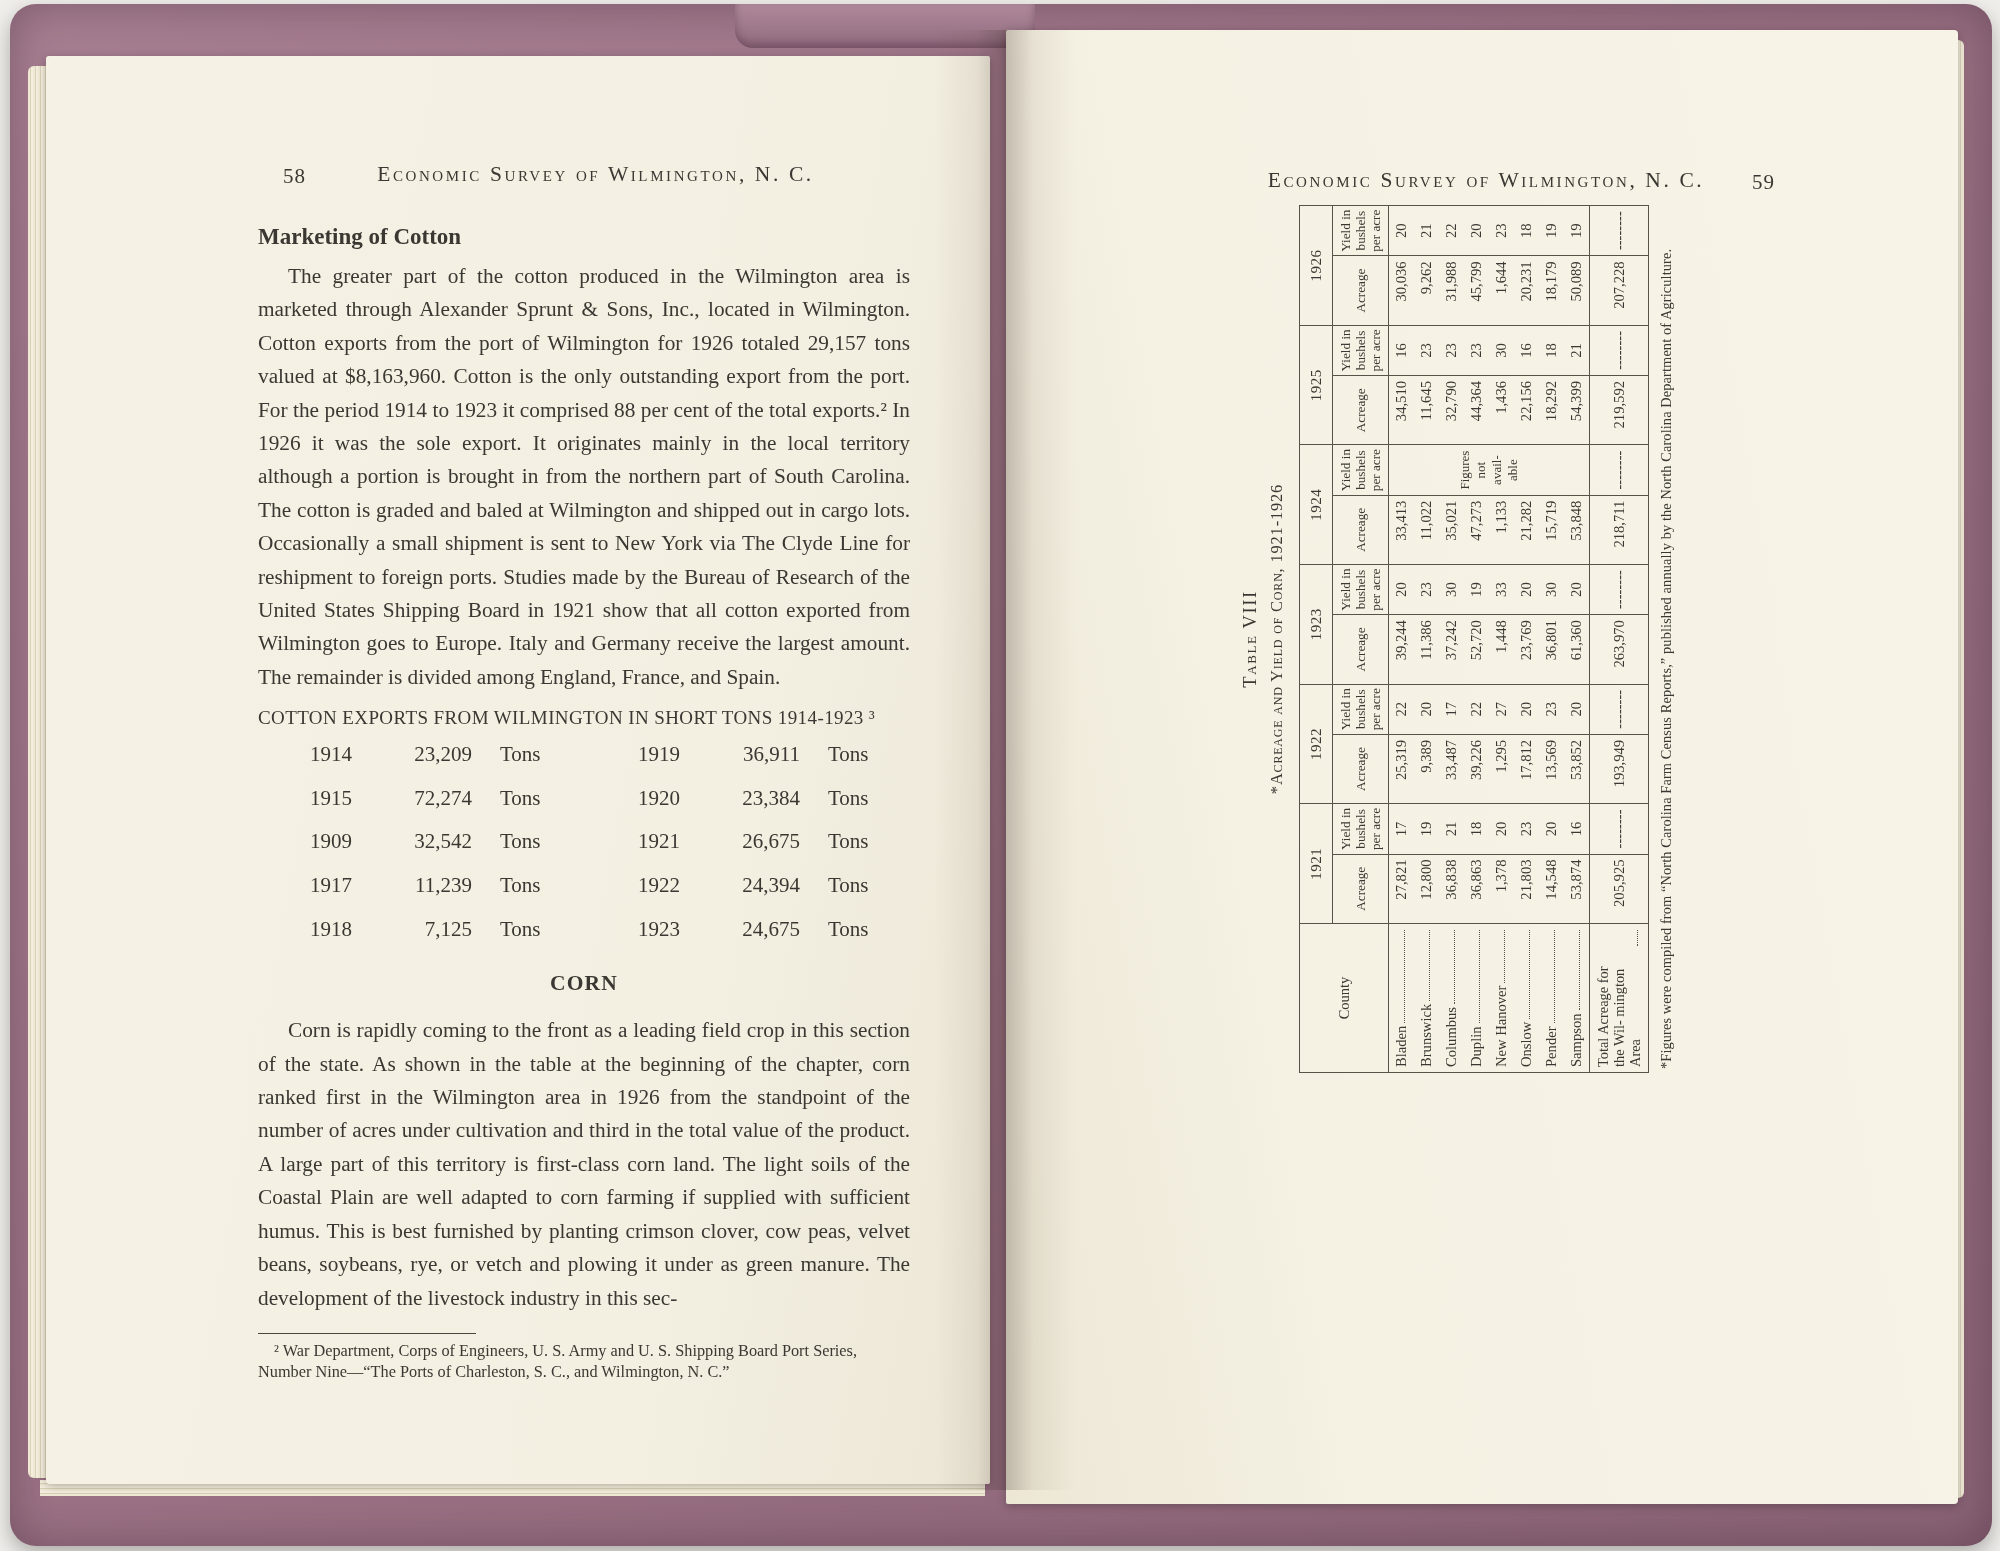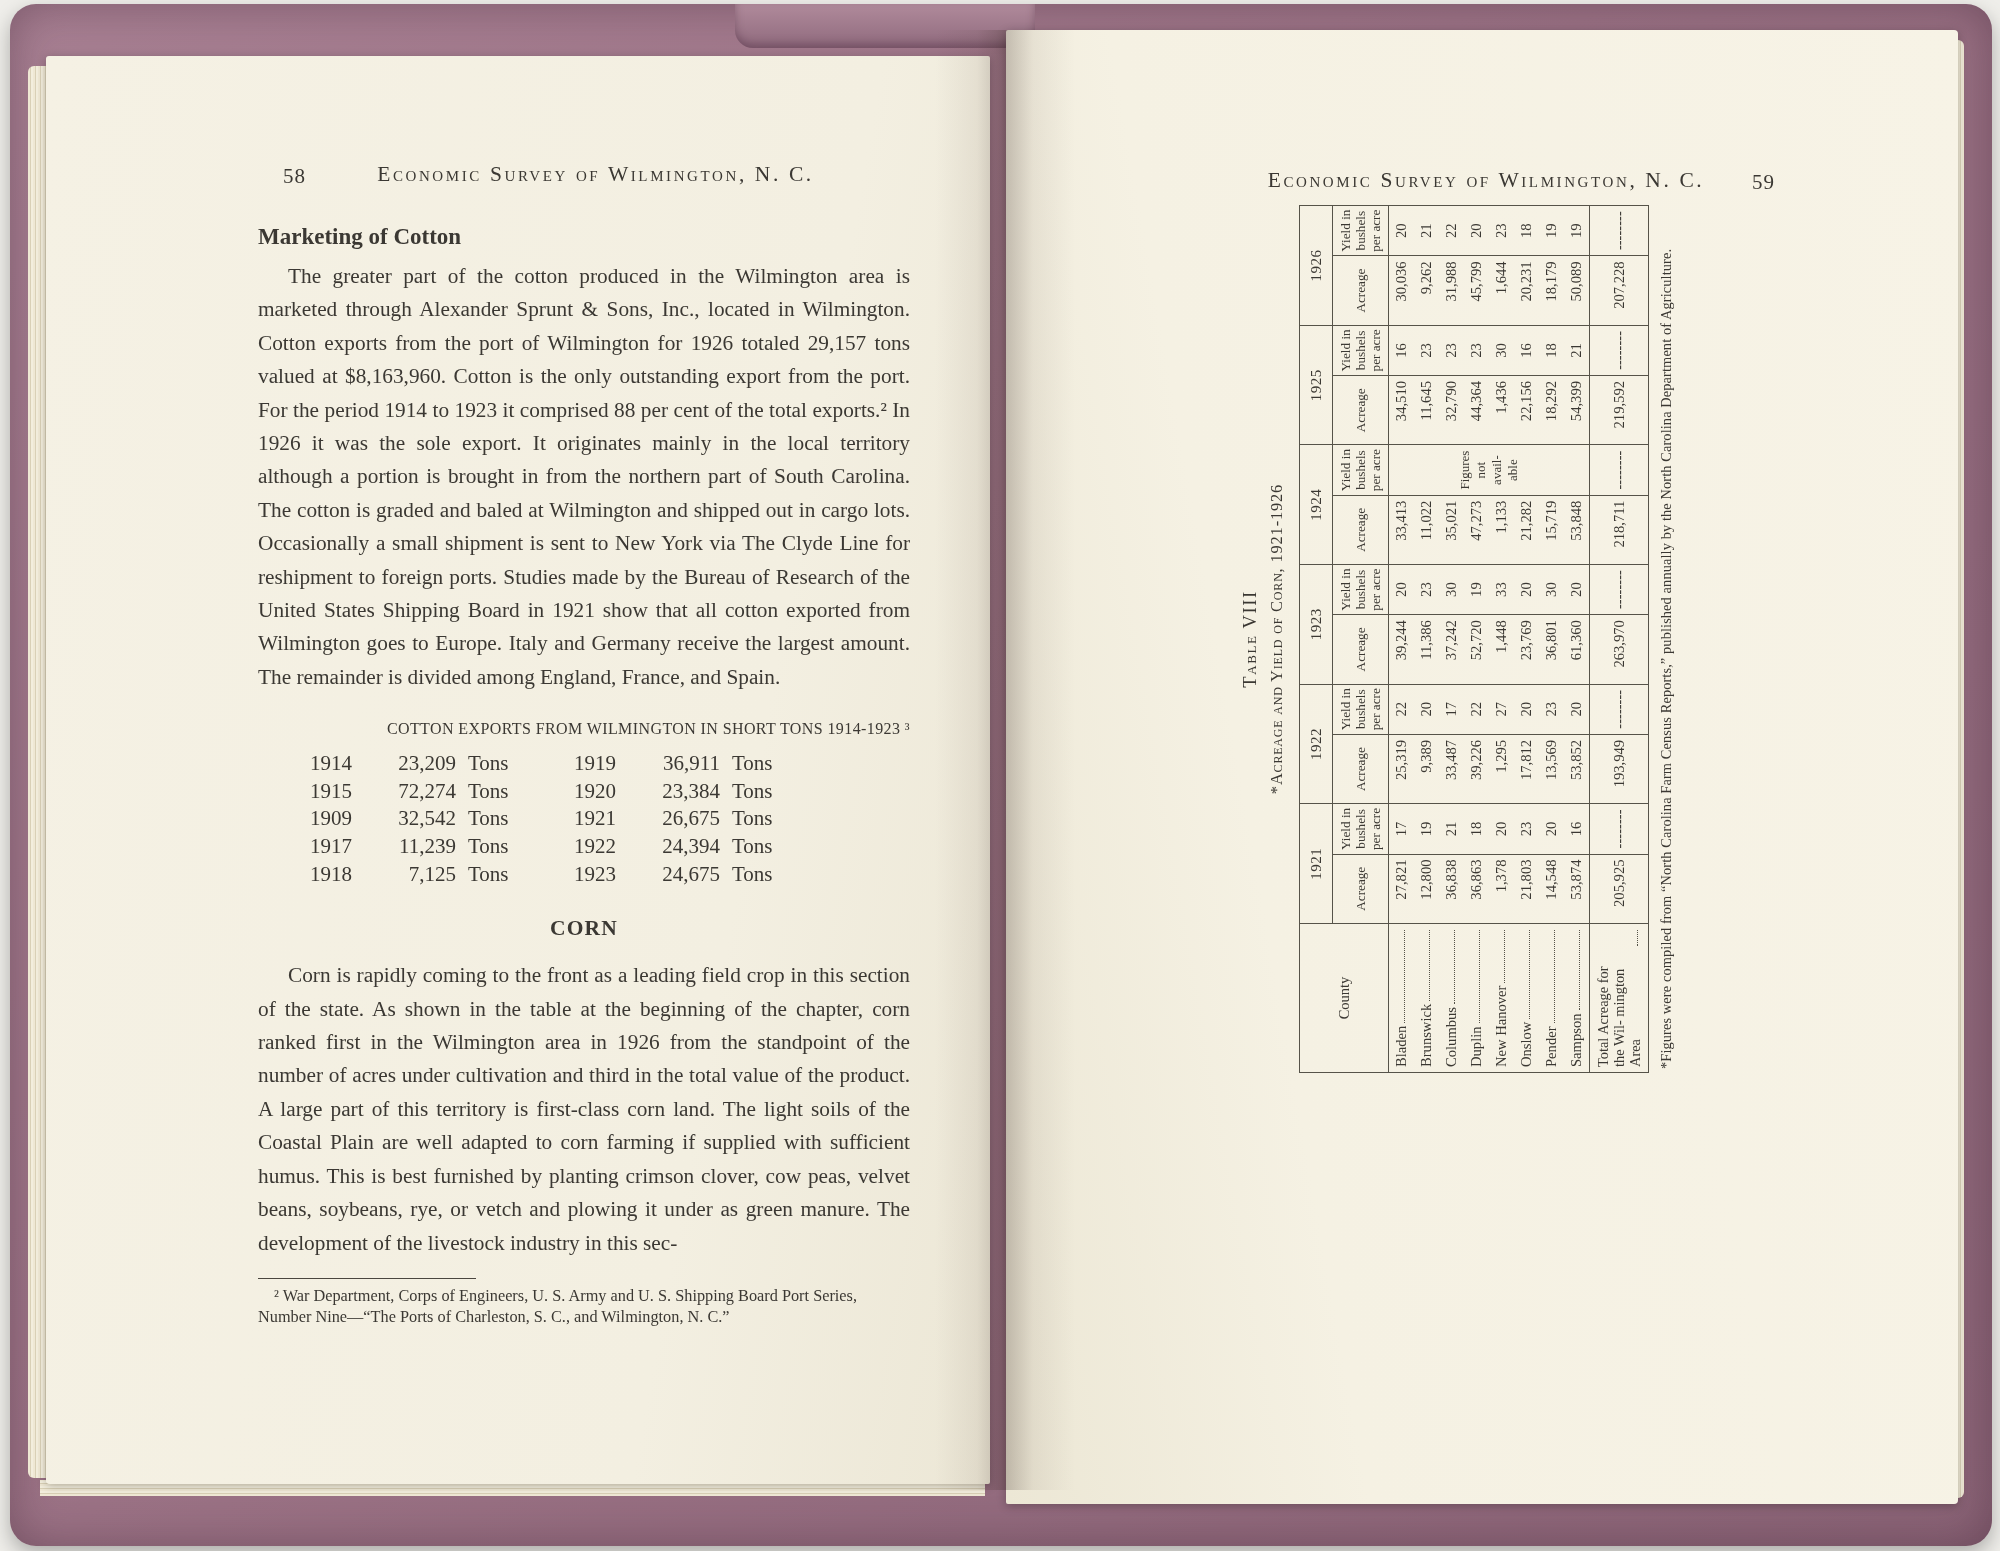--- a/index.html
+++ b/index.html
@@ -29,23 +29,23 @@
          background:linear-gradient(90deg,rgba(0,0,0,0) 0%,rgba(80,60,50,.08) 30%,rgba(55,38,32,.26) 50%,rgba(80,60,50,.08) 70%,rgba(0,0,0,0) 100%);}
 
   
   .lp-content{position:absolute;left:212px;top:106px;width:652px;}
   .head-row{position:relative;height:30px;margin-bottom:32px;margin-left:23px;}
   .pagenum{font-size:21px;letter-spacing:1px;}
   .pagenum-left{position:absolute;left:2px;top:2px;}
   .running-head{text-align:center;font-variant:small-caps;font-size:21.5px;letter-spacing:2.6px;white-space:nowrap;}
   .section-heading{font-size:23px;font-weight:bold;margin:0 0 10px 0;}
   .para{font-size:21.3px;line-height:33.4px;text-align:justify;text-indent:30px;margin:0;}
-  .caption{margin-top:26px;font-size:16px;letter-spacing:.4px;white-space:nowrap;text-align:right;}
+  .caption{margin-top:13px;font-size:19px;letter-spacing:.4px;white-space:nowrap;}
   .exports-grid{margin:12px 0 0 52px;display:grid;font-size:21px;line-height:27.6px;
-         grid-template-columns:58px 88px 74px 44px 58px 88px 60px;}
+         grid-template-columns:58px 88px 74px 44px 58px 88px 60px;gap:16px;}
   .exports-grid .val{text-align:right;}
   .exports-grid .tons{padding-left:12px;}
   .corn-heading{text-align:center;font-weight:bold;font-size:21.5px;letter-spacing:1.2px;margin:28px 0 18px 0;}
   .footnote-block{margin-top:18px;font-size:16.3px;line-height:20.8px;}
   .fn-rule{width:218px;border-top:1.6px solid #4a463f;margin-bottom:7px;}
   .fn{text-indent:16px;}
   .italic{font-style:italic;}
 
   
   .rp-head{position:absolute;left:255px;top:138px;width:450px;}

